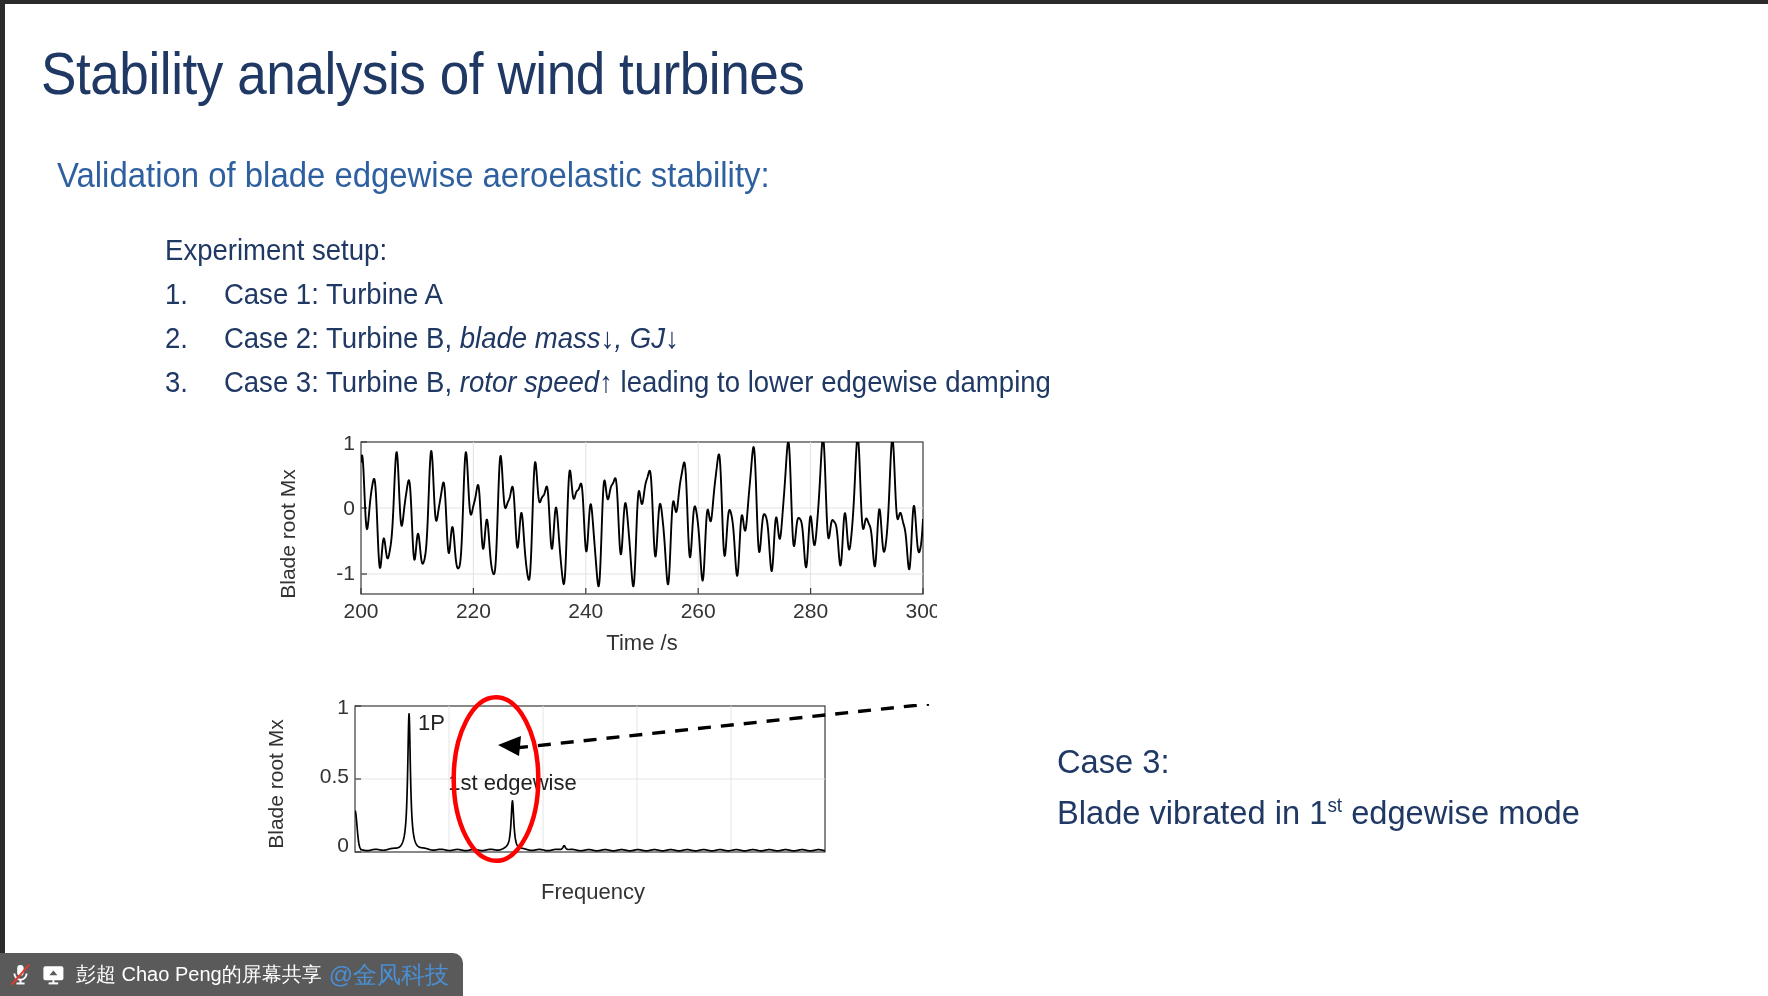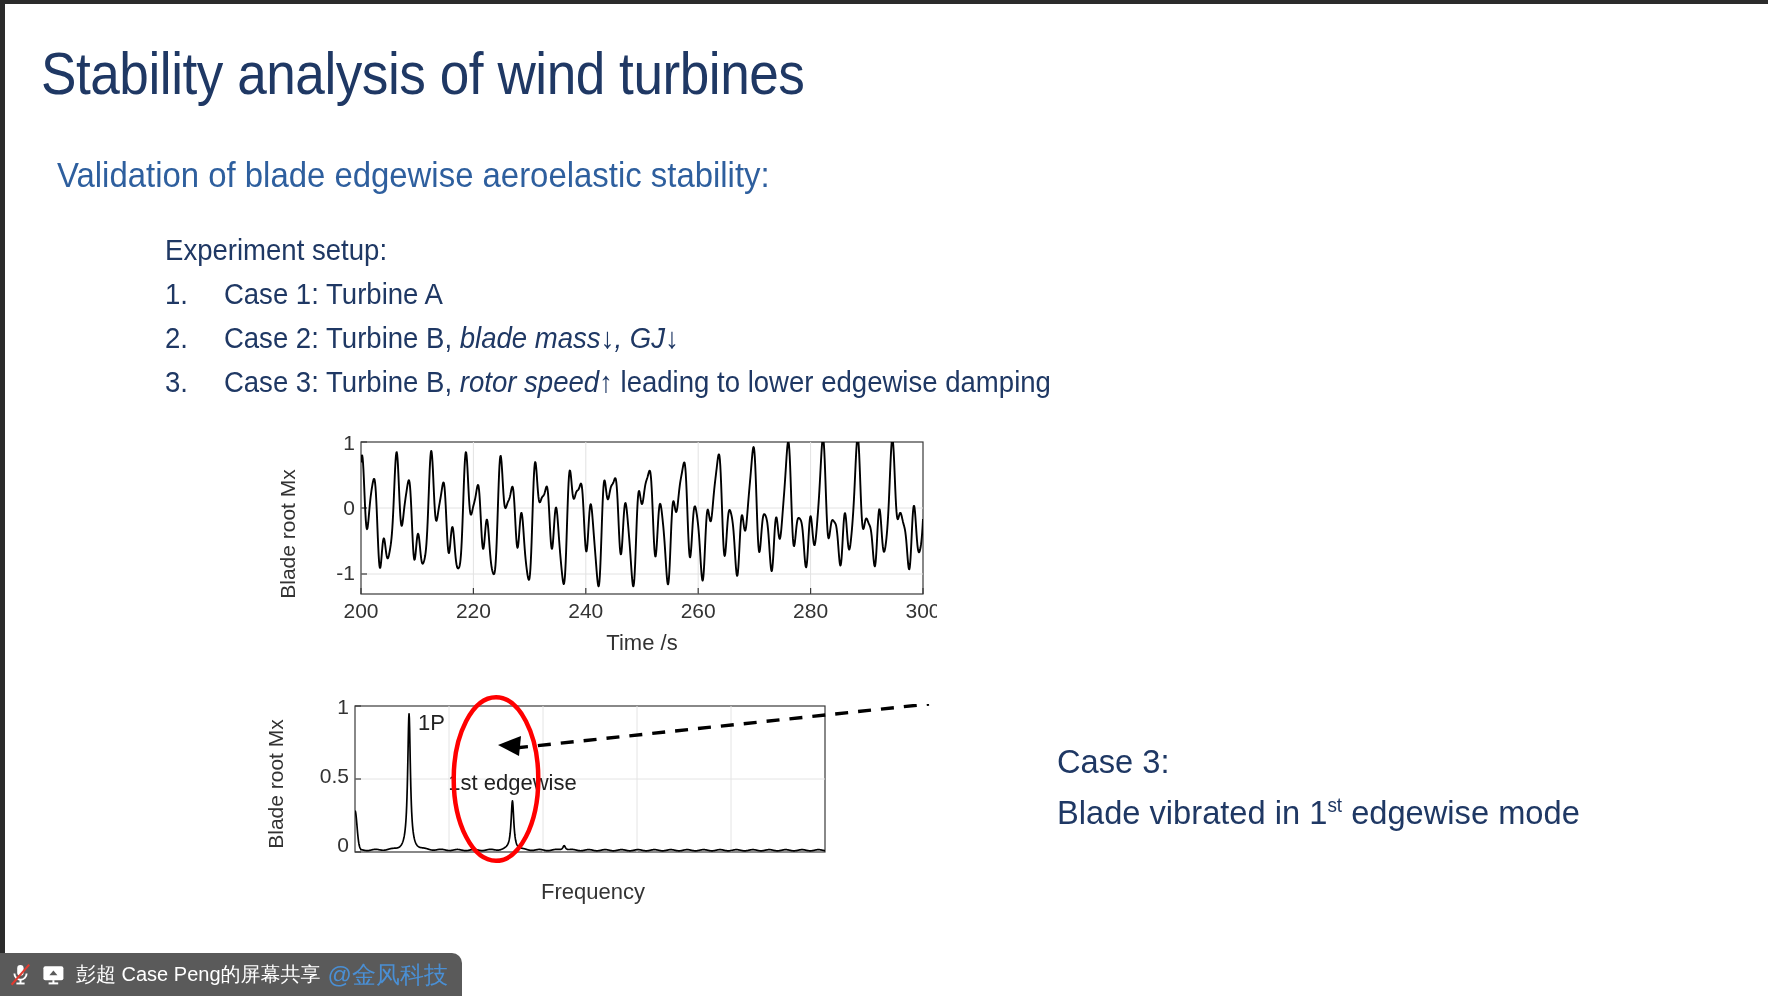--- a/index.html
+++ b/index.html
@@ -250,15 +250,15 @@
     </svg>
   </span>
   <span class="bar-icon">
     <svg width="23" height="21" viewBox="0 0 23 21" xmlns="http://www.w3.org/2000/svg">
       <rect x="1.4" y="2.2" width="20" height="14" rx="2" fill="#ffffff"></rect>
       <path d="M11.4 6.6 L15.4 11.2 L7.4 11.2 Z" fill="#5a5a5a"></path>
       <line x1="11.4" y1="16.2" x2="11.4" y2="19.2" stroke="#ffffff" stroke-width="2"></line>
       <line x1="6.6" y1="19.4" x2="16.2" y2="19.4" stroke="#ffffff" stroke-width="2"></line>
     </svg>
   </span>
-  <span id="share-text">彭超 Case Peng的屏幕共享</span>
+  <span id="share-text">彭超 Chao Peng的屏幕共享</span>
   <span id="share-org">@金风科技</span>
 </div>
 
 </body></html>

